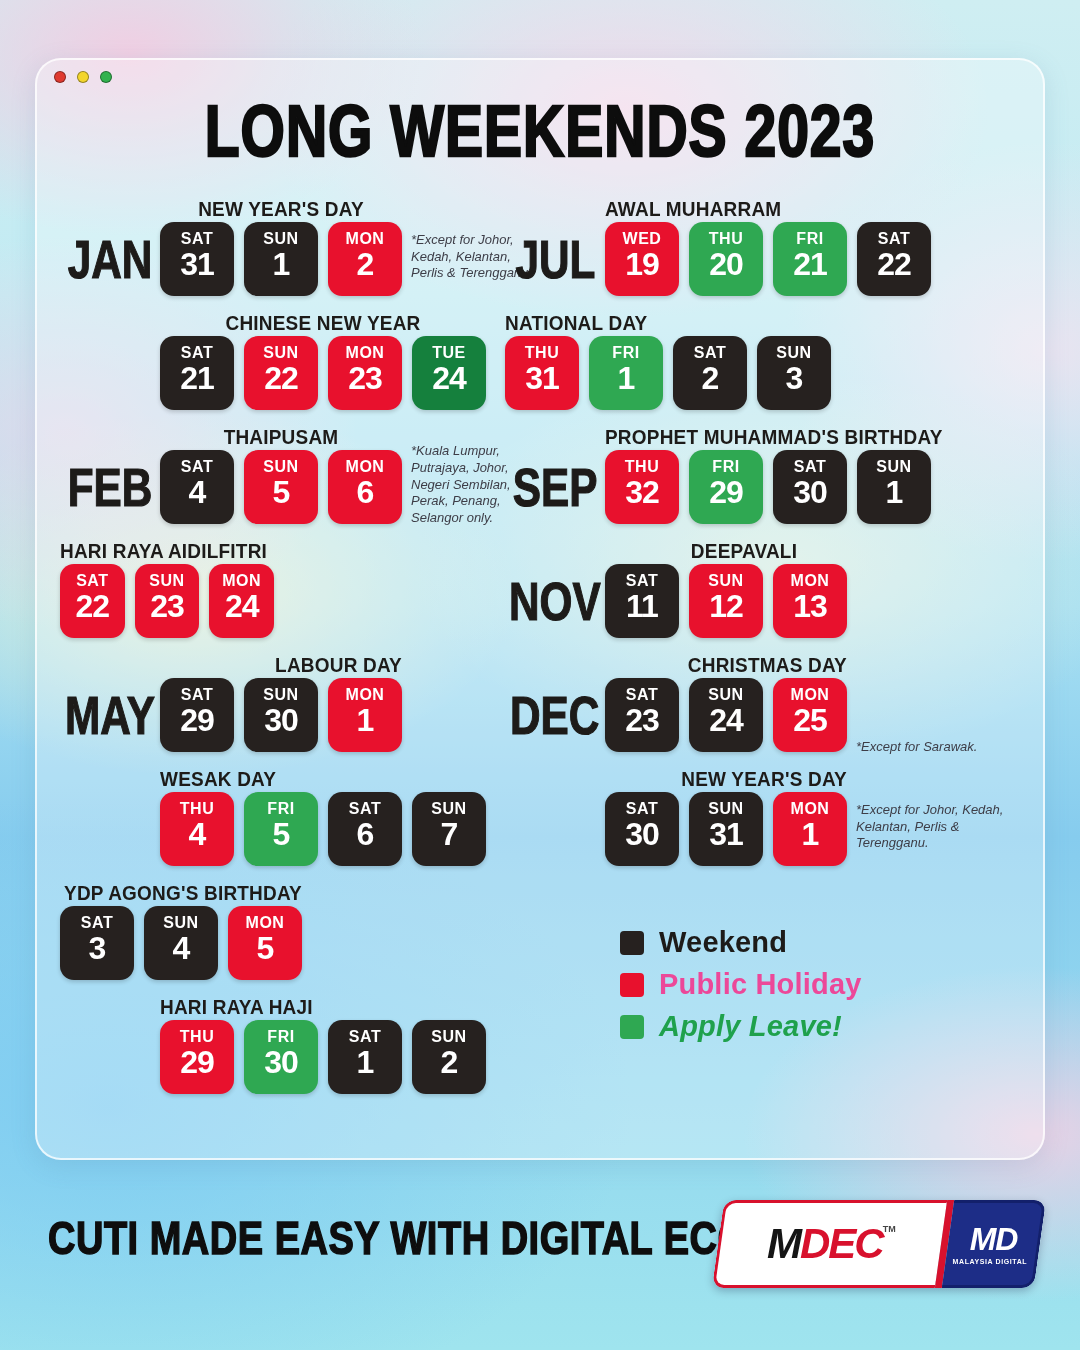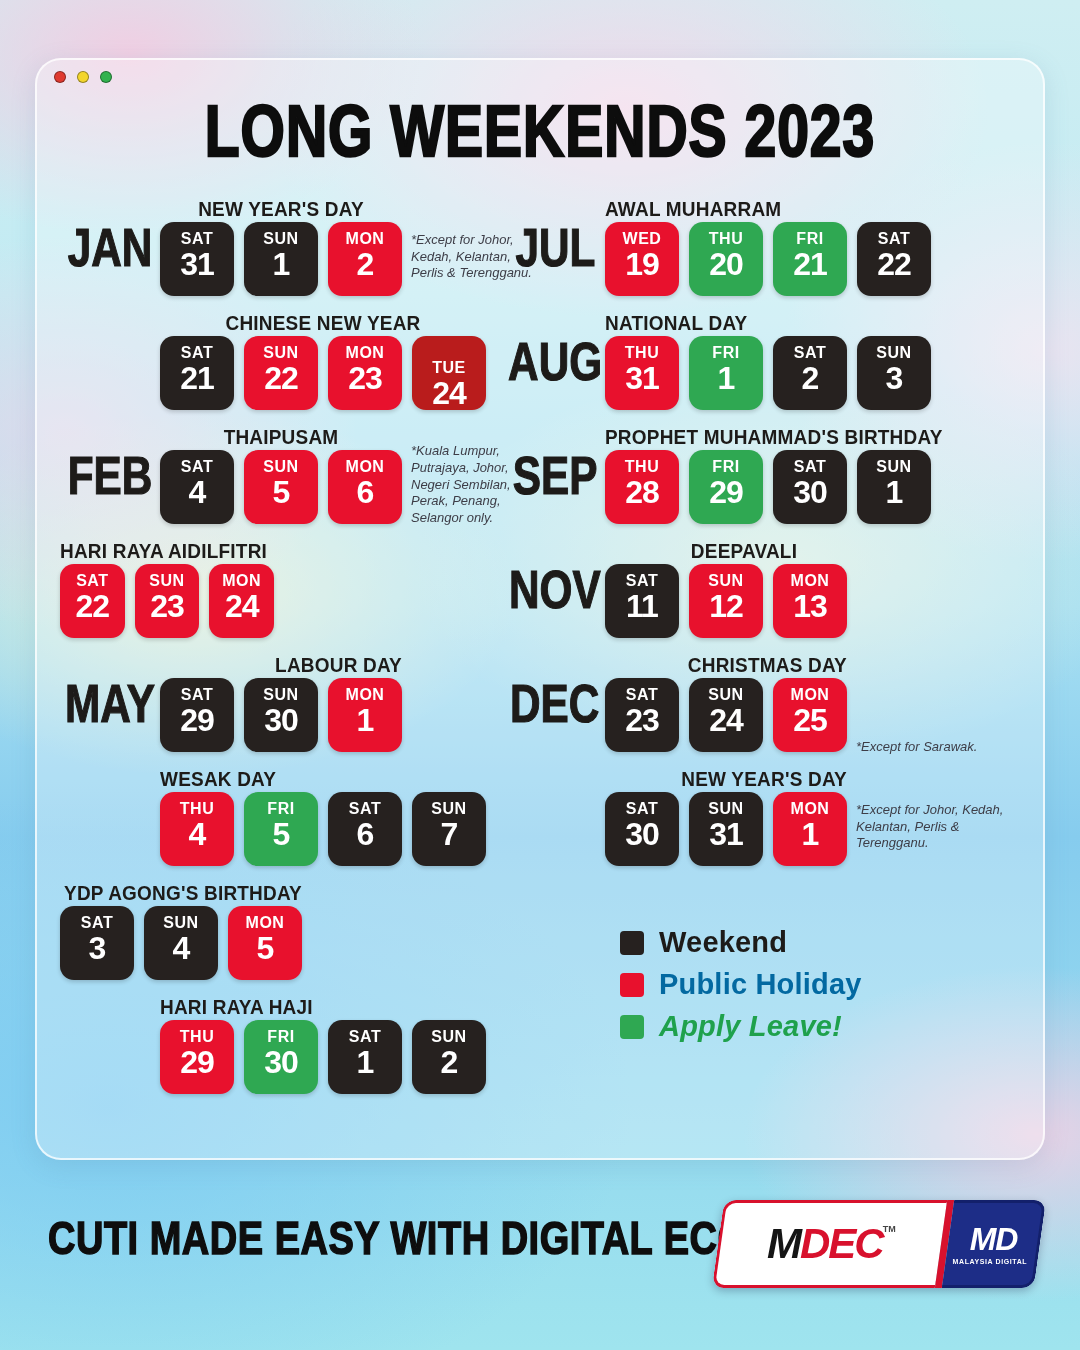--- a/index.html
+++ b/index.html
@@ -39,21 +39,21 @@
   }
 
   
   .col { position: absolute; top: 200px; }
   .col-left  { left: 60px;  width: 482px; }
   .col-right { left: 505px; width: 530px; }
 
   .row { height: 114px; display: flex; align-items: flex-start; }
   .month-box {
     width: 100px; margin-top: 22px; height: 74px; flex: 0 0 100px;
-    display: flex; justify-content: center;
+    display: flex; align-items: center; justify-content: center;
   }
   .month-label {
     font-size: 46px; font-weight: 900; color: #1d1b19;
     -webkit-text-stroke: 1px #1d1b19;
     transform: scale(.92, 1.18); white-space: nowrap;
   }
   .tile-wrap { display: flex; flex-direction: column; }
   .row-title {
     height: 22px; line-height: 20px; font-size: 19px; font-weight: 700;
     color: #1d1b19; letter-spacing: .2px; white-space: nowrap;
@@ -160,21 +160,21 @@
             <div class="date">21</div>
           </div>
           <div class="tile" style="background-color: rgb(232, 17, 45);">
             <div class="day">SUN</div>
             <div class="date">22</div>
           </div>
           <div class="tile" style="background-color: rgb(232, 17, 45);">
             <div class="day">MON</div>
             <div class="date">23</div>
           </div>
-          <div class="tile" style="background-color: #b91c1c; justify-content: flex-end;">
+          <div class="tile" style="background-color: #15803d;">
             <div class="day">TUE</div>
             <div class="date">24</div>
           </div>
         </div>
       </div>
     </div>
     <div class="row">
       <div class="month-box">
         <div class="month-label">FEB</div>
       </div>
@@ -327,23 +327,20 @@
             <div class="date">21</div>
           </div>
           <div class="tile" style="background-color: rgb(38, 33, 31);">
             <div class="day">SAT</div>
             <div class="date">22</div>
           </div>
         </div>
       </div>
     </div>
     <div class="row">
-      <div class="month-box">
-        <div class="month-label">AUG</div>
-      </div>
       <div class="tile-wrap" style="width: 326px;">
         <div class="row-title align-left">NATIONAL DAY</div>
         <div class="tiles">
           <div class="tile" style="background-color: rgb(232, 17, 45);">
             <div class="day">THU</div>
             <div class="date">31</div>
           </div>
           <div class="tile" style="background-color: rgb(47, 168, 82);">
             <div class="day">FRI</div>
             <div class="date">1</div>
@@ -361,21 +358,21 @@
     </div>
     <div class="row">
       <div class="month-box">
         <div class="month-label">SEP</div>
       </div>
       <div class="tile-wrap" style="width: 326px;">
         <div class="row-title align-left">PROPHET MUHAMMAD'S BIRTHDAY</div>
         <div class="tiles">
           <div class="tile" style="background-color: rgb(232, 17, 45);">
             <div class="day">THU</div>
-            <div class="date">28</div>
+            <div class="date">32</div>
           </div>
           <div class="tile" style="background-color: rgb(47, 168, 82);">
             <div class="day">FRI</div>
             <div class="date">29</div>
           </div>
           <div class="tile" style="background-color: rgb(38, 33, 31);">
             <div class="day">SAT</div>
             <div class="date">30</div>
           </div>
           <div class="tile" style="background-color: rgb(38, 33, 31);">
@@ -453,21 +450,21 @@
     </div>
   </div>
 
 <div class="legend" id="legend">
     <div class="legend-item">
       <span class="legend-swatch" style="background-color: rgb(38, 33, 31);"></span>
       <span class="legend-label" style="color: rgb(29, 27, 25);">Weekend</span>
     </div>
     <div class="legend-item">
       <span class="legend-swatch" style="background-color: rgb(232, 17, 45);"></span>
-      <span class="legend-label" style="color: #0369a1;">Public Holiday</span>
+      <span class="legend-label" style="color: #ec4899;">Public Holiday</span>
     </div>
     <div class="legend-item">
       <span class="legend-swatch" style="background-color: rgb(47, 168, 82);"></span>
       <span class="legend-label" style="color: rgb(31, 161, 76); font-style: italic;">Apply Leave!</span>
     </div>
   </div>
 
 <div class="tagline">CUTI MADE EASY WITH DIGITAL ECONOMY!</div>
 
 <div class="logo-strip">

